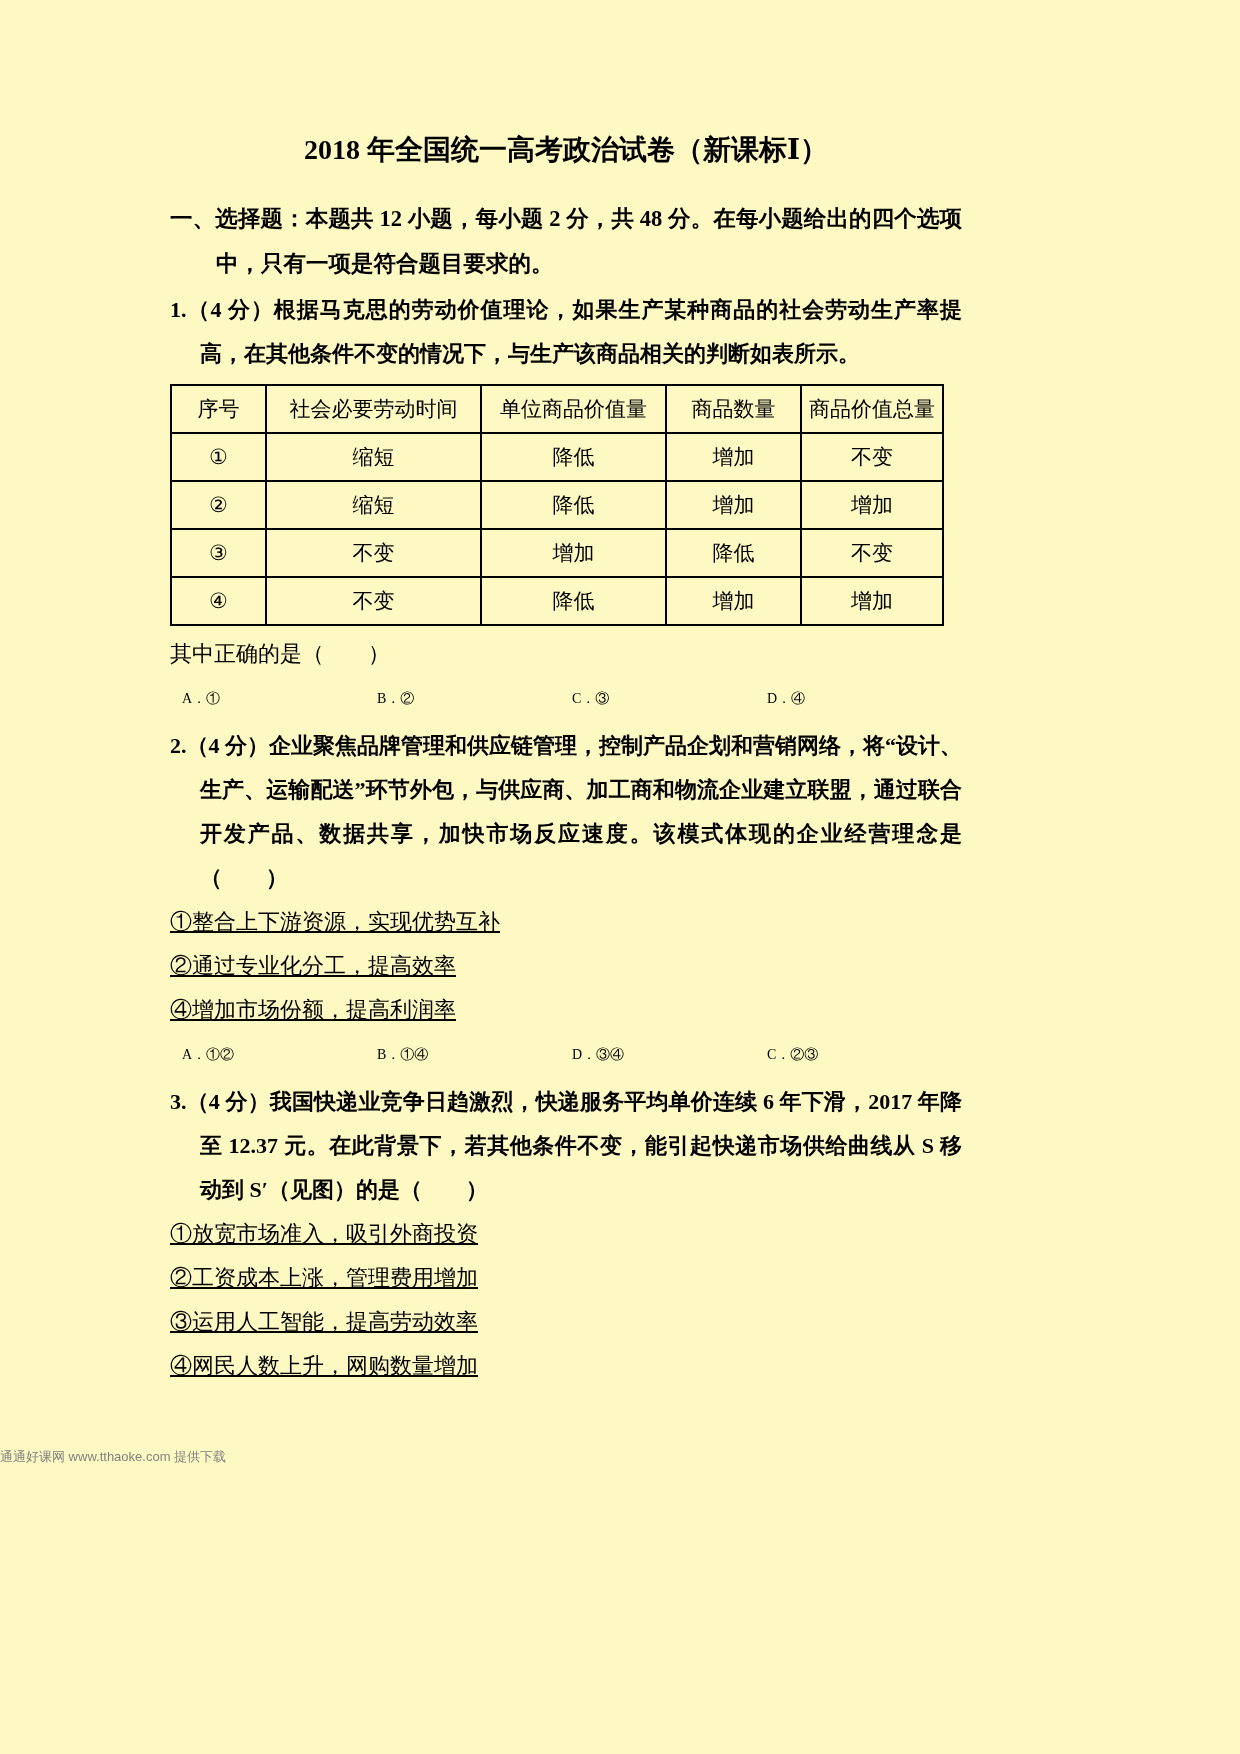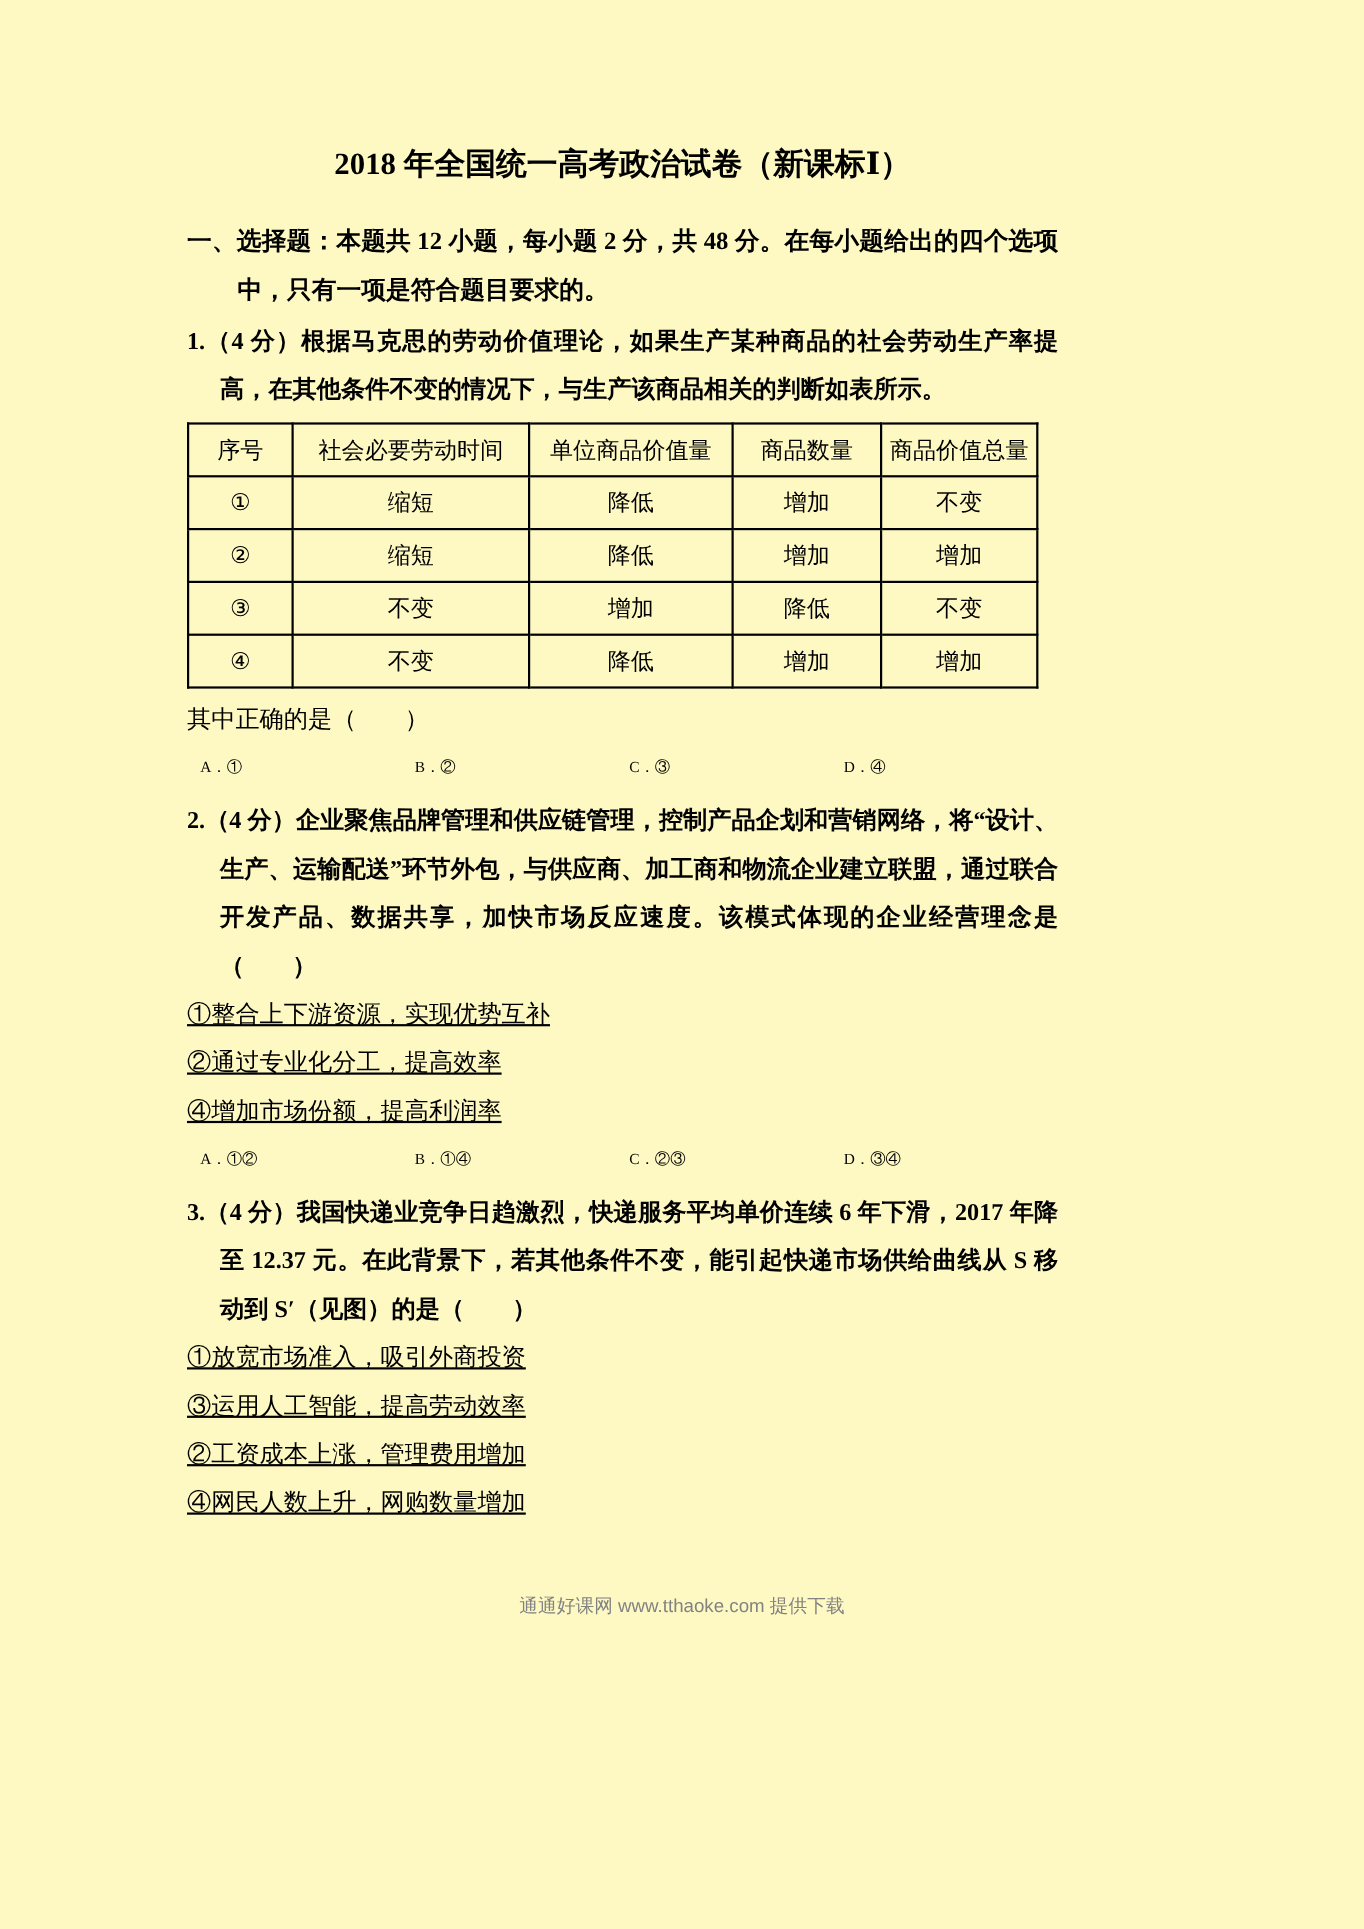--- a/index.html
+++ b/index.html
@@ -80,22 +80,22 @@
     font-size: 22px;
     line-height: 44px;
     margin: 0;
     text-decoration: underline;
   }
   .footer {
     position: absolute;
     top: 1448px;
     left: 0;
     width: 100%;
-    text-align: center;
-    font-size: 17px;
+    text-align: left;
+    font-size: 13px;
     color: #828282;
     font-family: "Liberation Sans", "DejaVu Sans", sans-serif;
   }
 </style>
 </head>
 <body>
 
 <div class="page">
   <div class="content">
 
@@ -165,27 +165,27 @@
 
     <p class="question-stem">2.（4 分）企业聚焦品牌管理和供应链管理，控制产品企划和营销网络，将“设计、生产、运输配送”环节外包，与供应商、加工商和物流企业建立联盟，通过联合开发产品、数据共享，加快市场反应速度。该模式体现的企业经营理念是（　　）</p>
 
     <p class="item-line">①整合上下游资源，实现优势互补</p>
     <p class="item-line">②通过专业化分工，提高效率</p>
     <p class="item-line">④增加市场份额，提高利润率</p>
 
     <div class="options-row">
       <span class="option">A．①②</span>
       <span class="option">B．①④</span>
+      <span class="option">D．③④</span>
       <span class="option">C．②③</span>
-      <span class="option">D．③④</span>
     </div>
 
     <p class="question-stem">3.（4 分）我国快递业竞争日趋激烈，快递服务平均单价连续 6 年下滑，2017 年降至 12.37 元。在此背景下，若其他条件不变，能引起快递市场供给曲线从 S 移动到 S′（见图）的是（　　）</p>
 
     <p class="item-line">①放宽市场准入，吸引外商投资</p>
+    <p class="item-line">②工资成本上涨，管理费用增加</p>
     <p class="item-line">③运用人工智能，提高劳动效率</p>
-    <p class="item-line">②工资成本上涨，管理费用增加</p>
     <p class="item-line">④网民人数上升，网购数量增加</p>
 
   </div>
 
   <div class="footer">通通好课网  www.tthaoke.com  提供下载</div>
 </div>
 
 </body></html>

